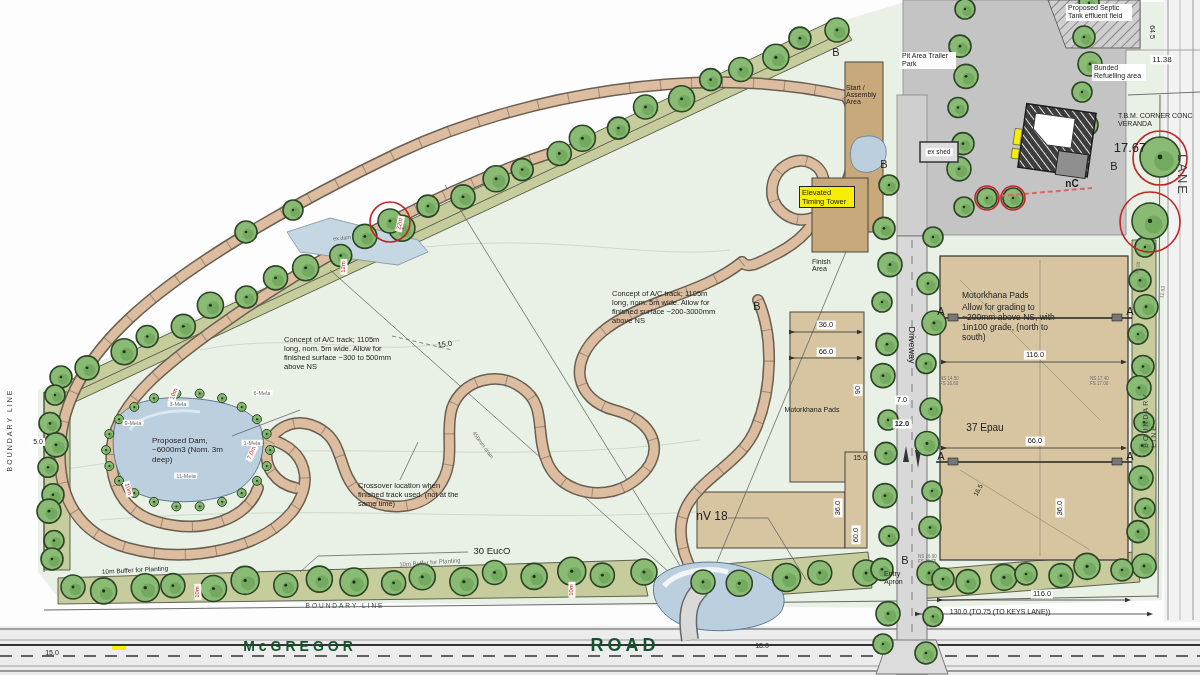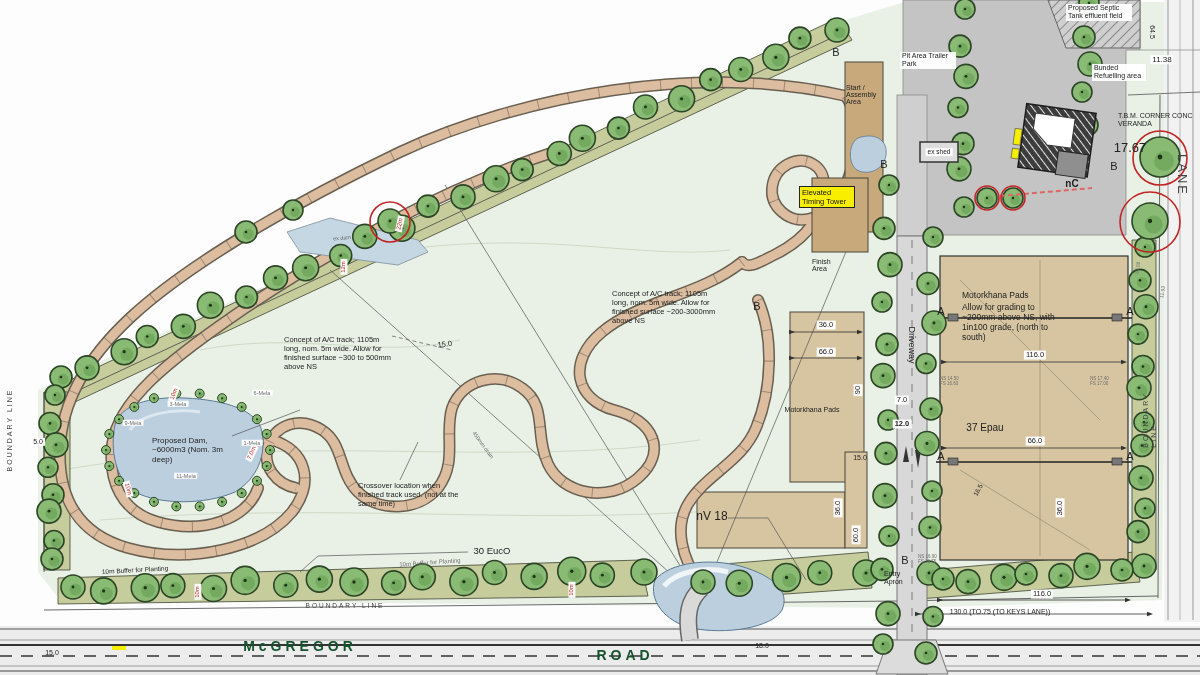--- a/index.html
+++ b/index.html
@@ -912,21 +912,21 @@
       <div class="ann box" style="left: 900px; top: 52px; font-size: 7px; width: 52px;">Pit Area Trailer Park</div>
       <div class="ann" style="left: 1118px; top: 112px; font-size: 7px; width: 80px;">T.B.M. CORNER CONC VERANDA</div>
       <div class="ann" style="left: 1130px; top: 148px; font-size: 13px; transform: translate(-50%, -50%);">17.67</div>
       <div class="ann box" style="left: 1162px; top: 60px; font-size: 8px; transform: translate(-50%, -50%);">11.38</div>
       <div class="ann" style="left: 1152px; top: 32px; font-size: 7px; transform: translate(-50%, -50%) rotate(90deg);">64.5</div>
       <div class="ann sp" style="left: 1182px; top: 175px; font-size: 13px; transform: translate(-50%, -50%) rotate(90deg);">LANE</div>
       <div class="ann sp" style="left: 1150px; top: 420px; font-size: 7px; transform: translate(-50%, -50%) rotate(-90deg);">BOUNDARY LINE</div>
       <div class="ann sp" style="left: 10px; top: 430px; font-size: 7px; transform: translate(-50%, -50%) rotate(-90deg);">BOUNDARY LINE</div>
       <div class="ann sp" style="left: 345px; top: 606px; font-size: 6.5px; transform: translate(-50%, -50%);">BOUNDARY LINE</div>
       <div class="ann roadname" style="left: 300px; top: 646px; font-size: 14px; transform: translate(-50%, -50%);">McGREGOR</div>
-      <div class="ann roadname" style="left: 625px; top: 646px; font-size: 14px; transform: translate(-50%, -50%); margin-top: 9px;">ROAD</div>
+      <div class="ann roadname" style="left: 625px; top: 646px; font-size: 18px; transform: translate(-50%, -50%);">ROAD</div>
       <div class="ann" style="left: 52px; top: 653px; font-size: 7px; transform: translate(-50%, -50%);">15.0</div>
       <div class="ann" style="left: 762px; top: 646px; font-size: 7px; transform: translate(-50%, -50%);">18.0</div>
       <div class="ann box" style="left: 939px; top: 152px; font-size: 6.5px; transform: translate(-50%, -50%);">ex shed</div>
       <div class="ann" style="left: 1072px; top: 184px; font-size: 10px; transform: translate(-50%, -50%); font-weight: bold;">nC</div>
       <div class="ann" style="left: 836px; top: 52px; font-size: 11px; transform: translate(-50%, -50%);">B</div>
       <div class="ann" style="left: 757px; top: 306px; font-size: 11px; transform: translate(-50%, -50%);">B</div>
       <div class="ann" style="left: 1114px; top: 166px; font-size: 11px; transform: translate(-50%, -50%);">B</div>
       <div class="ann" style="left: 905px; top: 560px; font-size: 11px; transform: translate(-50%, -50%);">B</div>
       <div class="ann" style="left: 884px; top: 164px; font-size: 11px; transform: translate(-50%, -50%);">B</div>
       <div class="ann" style="left: 941px; top: 311px; font-size: 11px; transform: translate(-50%, -50%);">A</div>

